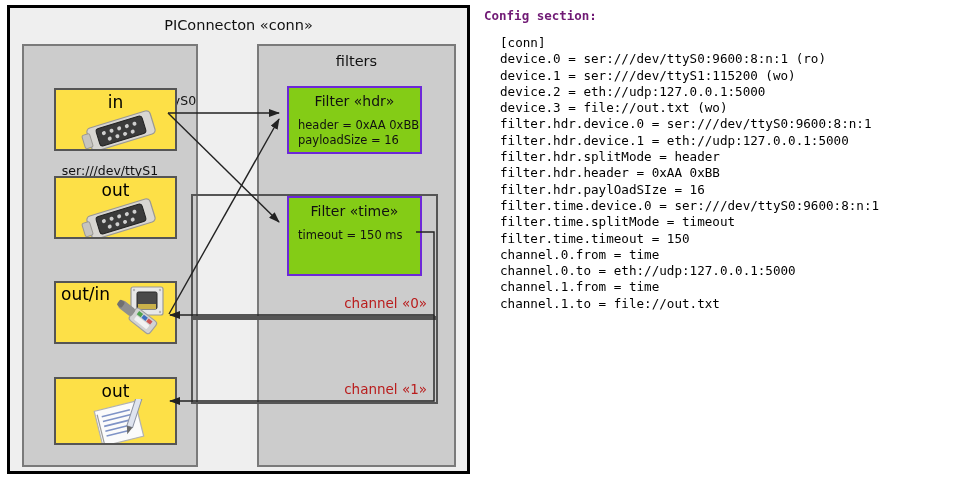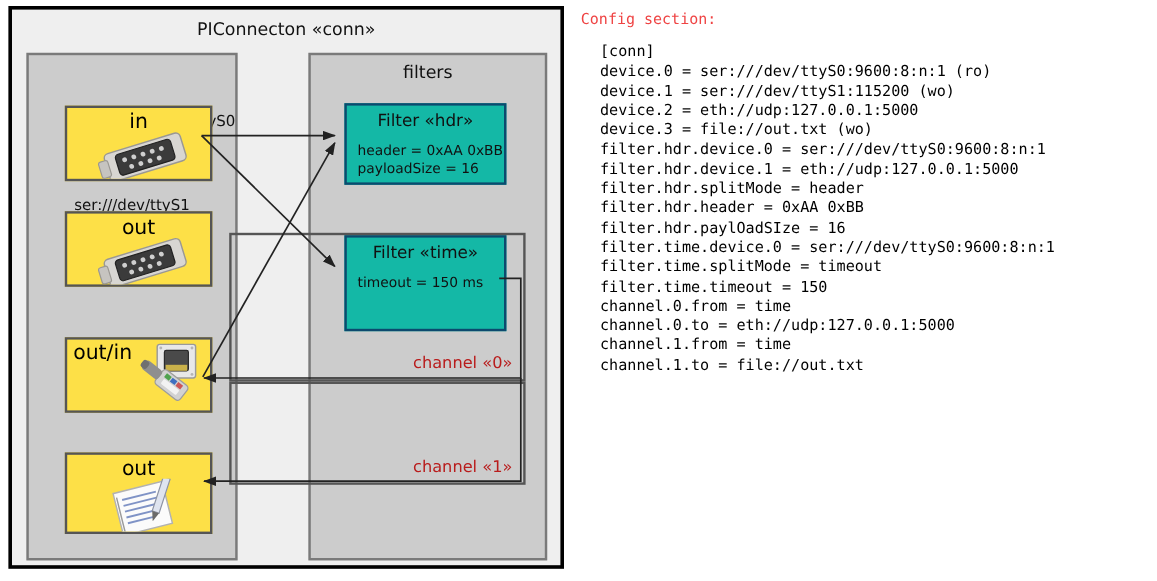--- a/index.html
+++ b/index.html
@@ -39,21 +39,21 @@
   }
   .dev-dir{
     position:absolute;font-size:17px;color:#000;line-height:1;
   }
   .dev-dir.centered{left:0;width:100%;text-align:center;top:4px;}
   .dev-dir.topleft{left:5px;top:3px;}
   .dev-art{position:absolute;}
 
   
   .filter-box{
-    position:absolute;background:#14b8a6;border:2px solid #0c4a6e;
+    position:absolute;background:#84cc16;border:2px solid #6d28d9;
     box-sizing:border-box;
   }
   .filter-title{
     position:absolute;left:0;top:5px;width:100%;text-align:center;
     font-size:14px;color:#111;
   }
   .filter-props{
     position:absolute;left:9px;top:30px;font-size:11.5px;color:#111;
     line-height:15px;
   }
@@ -71,21 +71,21 @@
   
   #connectors{position:absolute;left:0;top:0;width:964px;height:484px;
               pointer-events:none;}
 
   
   #config-section{
     position:absolute;left:482px;top:8px;width:478px;
   }
   #config-heading{
     font-family:"DejaVu Sans Mono","Liberation Mono",monospace;
-    font-size:12.5px;font-weight:normal;color:#ef4444;margin:0 0 12px 2px;
+    font-size:12.5px;font-weight:bold;color:#701a75;margin:0 0 12px 2px;
   }
   #config-body{
     font-family:"DejaVu Sans Mono","Liberation Mono",monospace;
     font-size:12.6px;color:#000;line-height:16.3px;
     margin:0 0 0 18px;white-space:pre;
   }
 </style>
 </head>
 <body>
 

